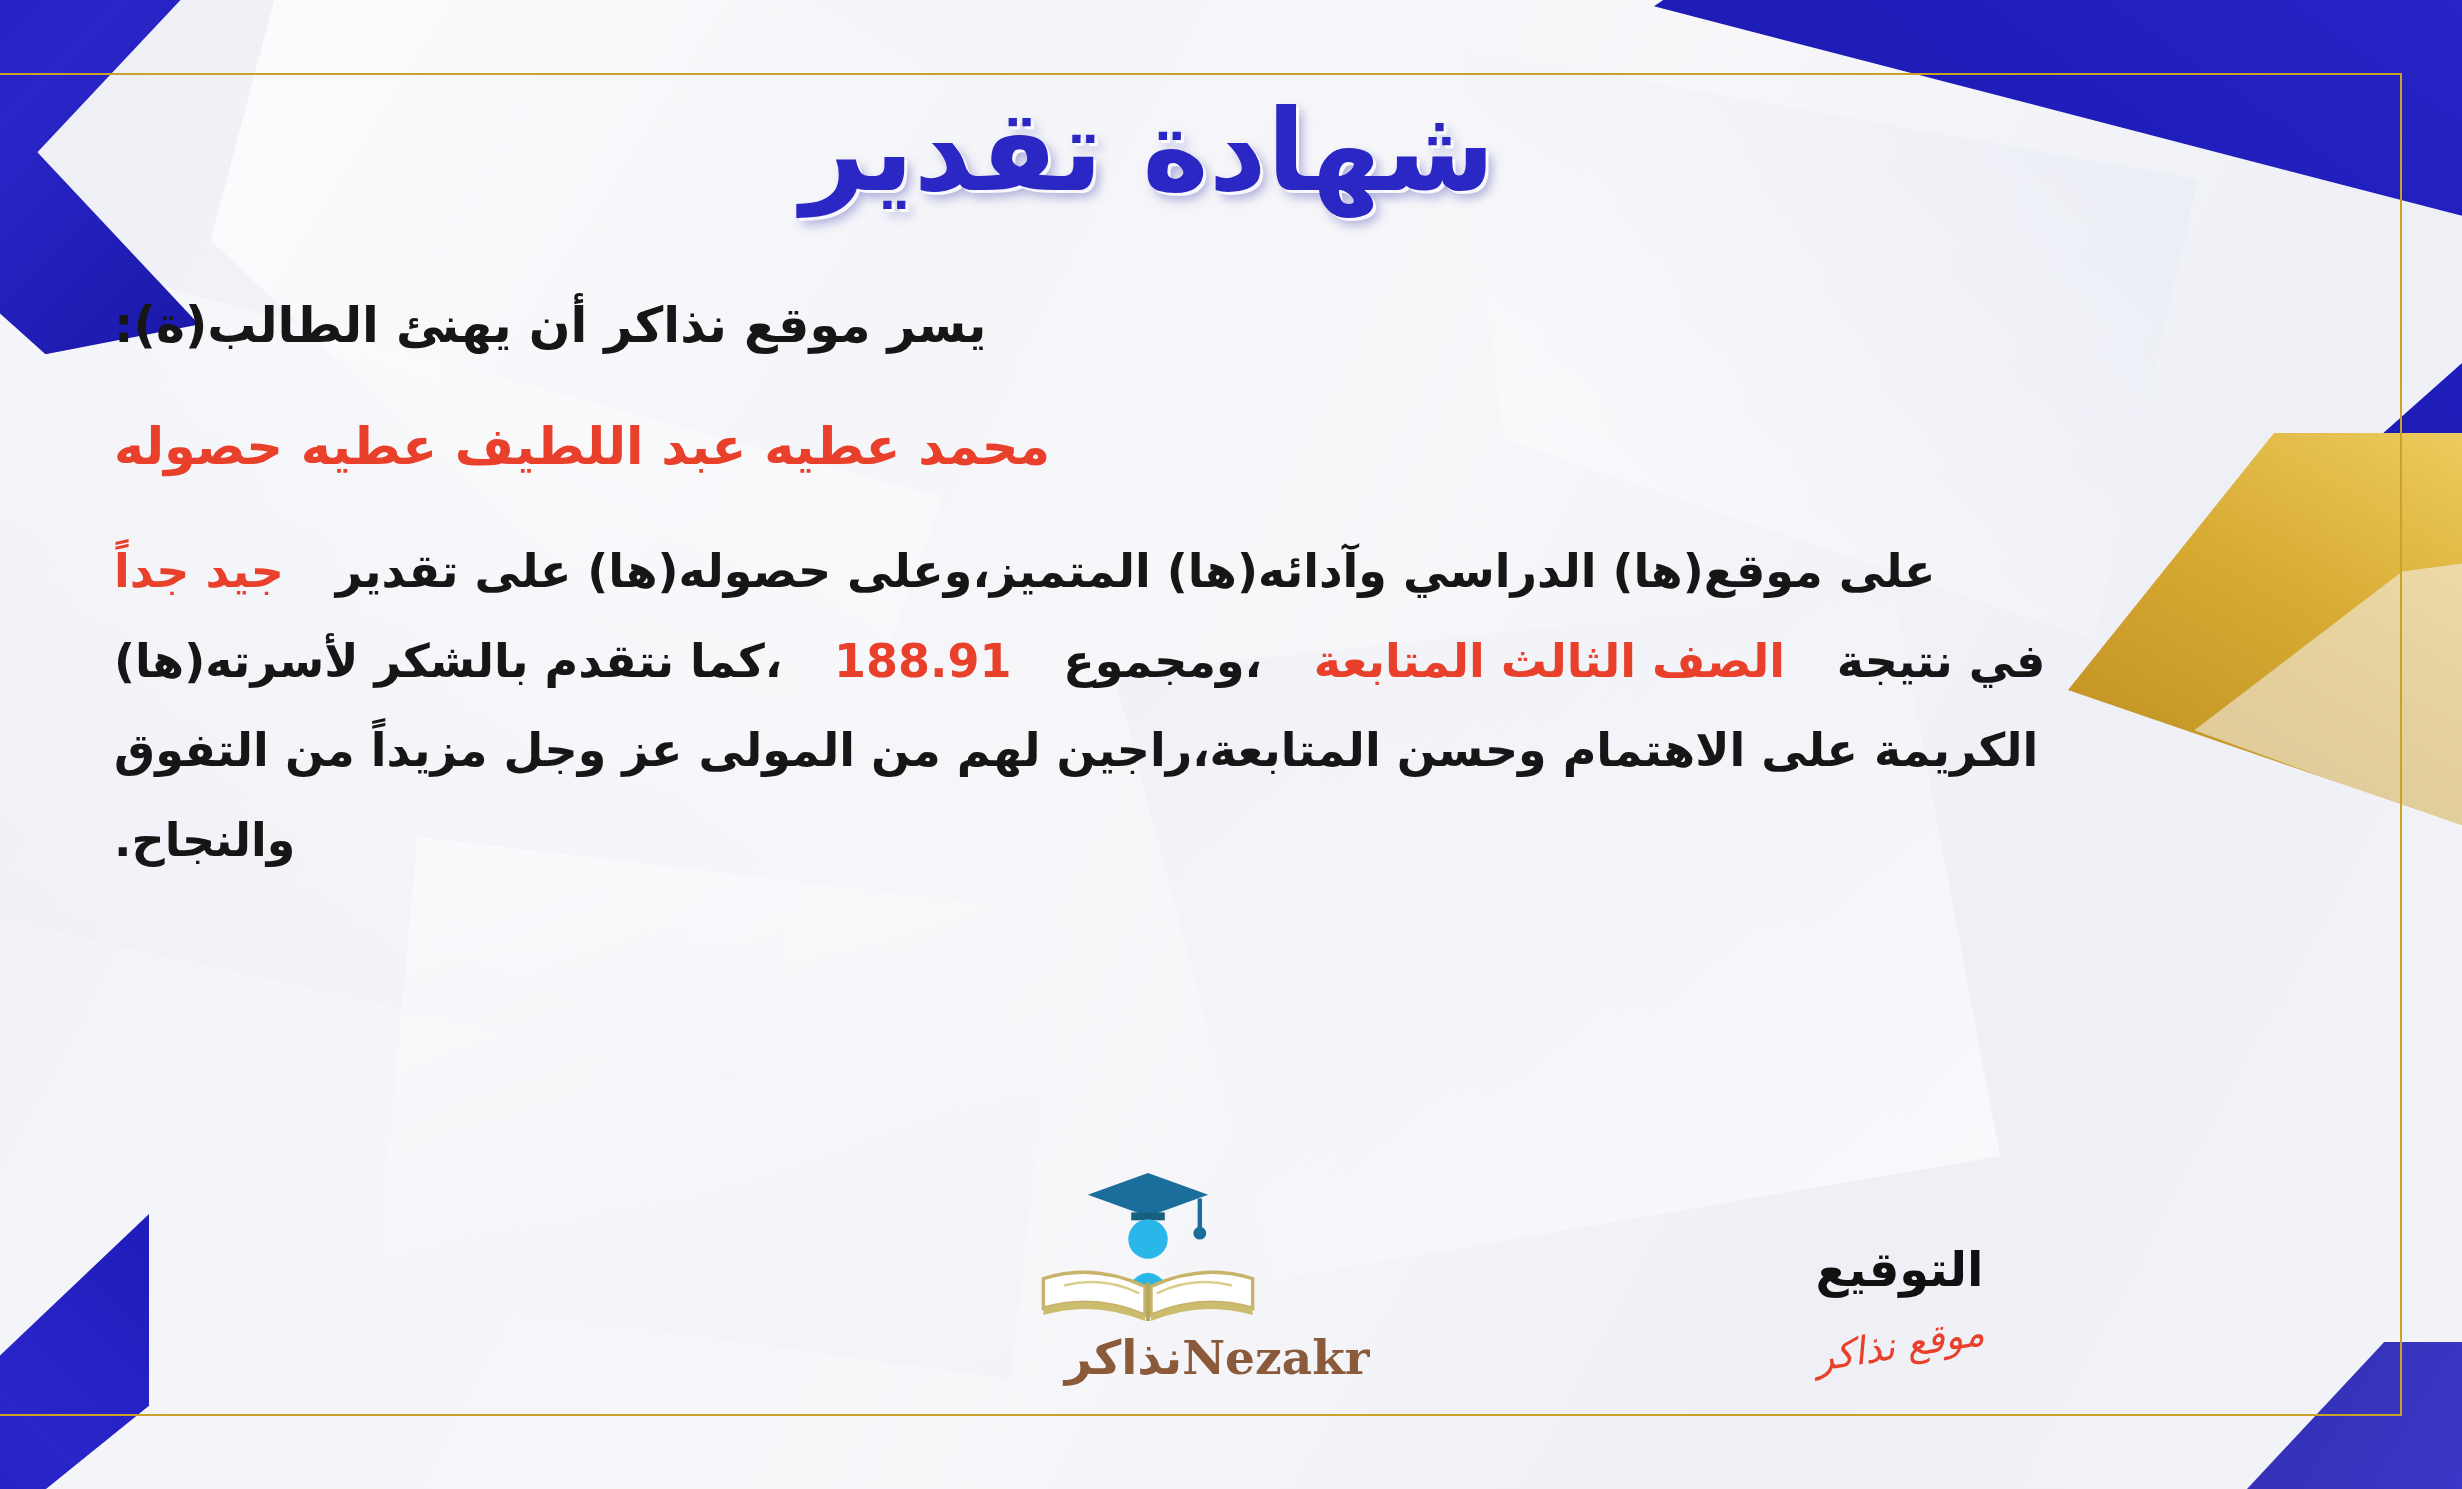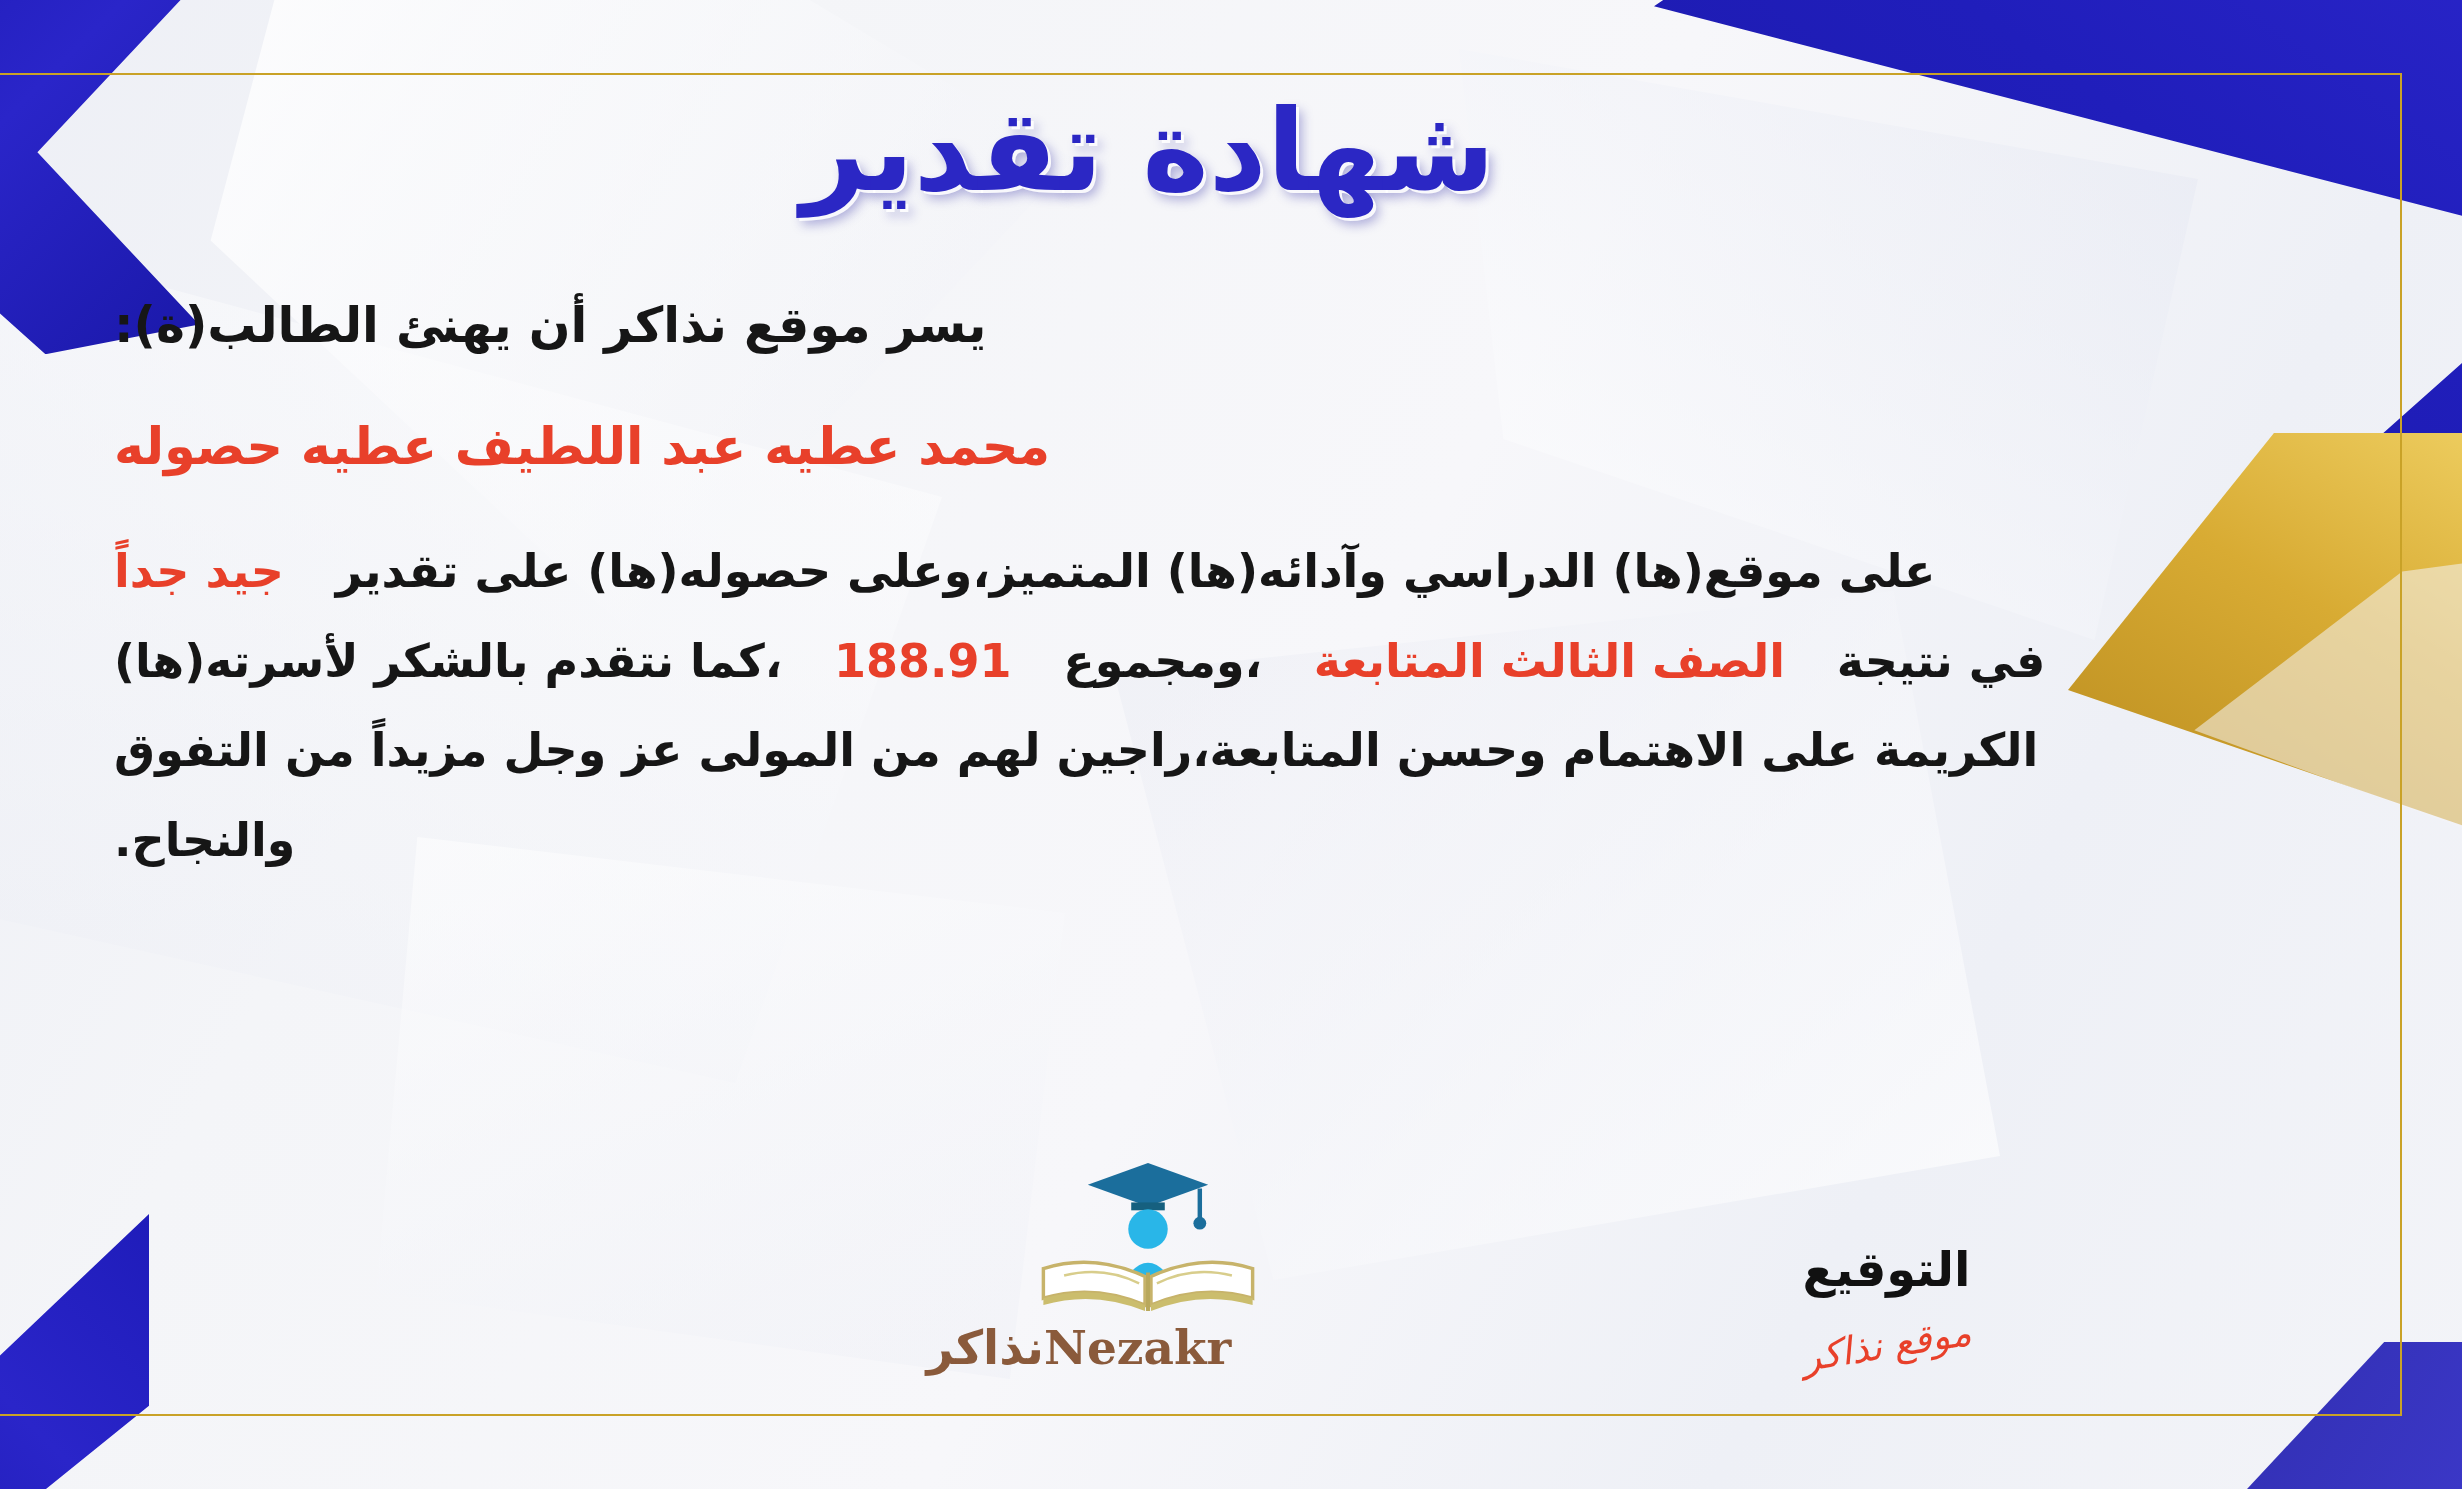--- a/index.html
+++ b/index.html
@@ -223,21 +223,21 @@
   .footer {
     position: absolute;
     left: 0;
     right: 0;
     bottom: 29.5px;
     height: 305px;
   }
 
   .signature-area {
     position: absolute;
-    right: 324px;
+    right: 311px;
     bottom: 19.7px;
     width: 355px;
     text-align: center;
   }
   .signature-label {
     font-size: 48px;
     font-weight: 600;
     color: #111;
   }
   .signature-script {
@@ -247,23 +247,23 @@
     font-style: italic;
     transform: rotate(-9deg);
     font-family: "DejaVu Sans", "Liberation Sans", sans-serif;
   }
 
   
   .logo-area {
     position: absolute;
     left: 50%;
     transform: translateX(-50%);
-    bottom: 12px;
+    bottom: 2px;
     width: 443px;
-    text-align: left;
+    text-align: right;
   }
   .logo-mark {
     width: 227px;
     height: 163px;
     margin: 0 auto;
     position: relative;
   }
   .logo-text {
     margin-top: 3px;
     font-size: 47px;

